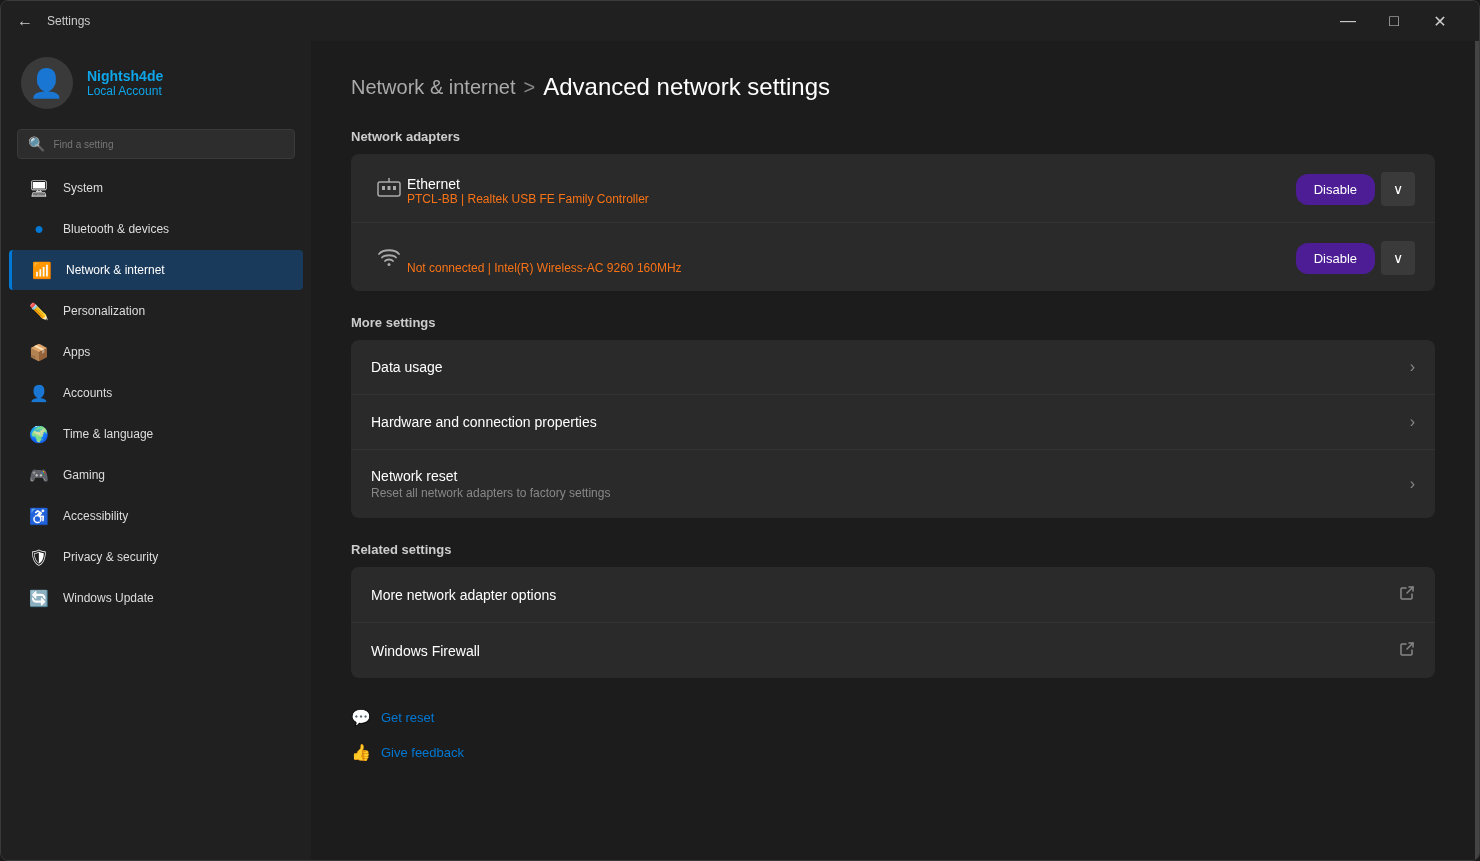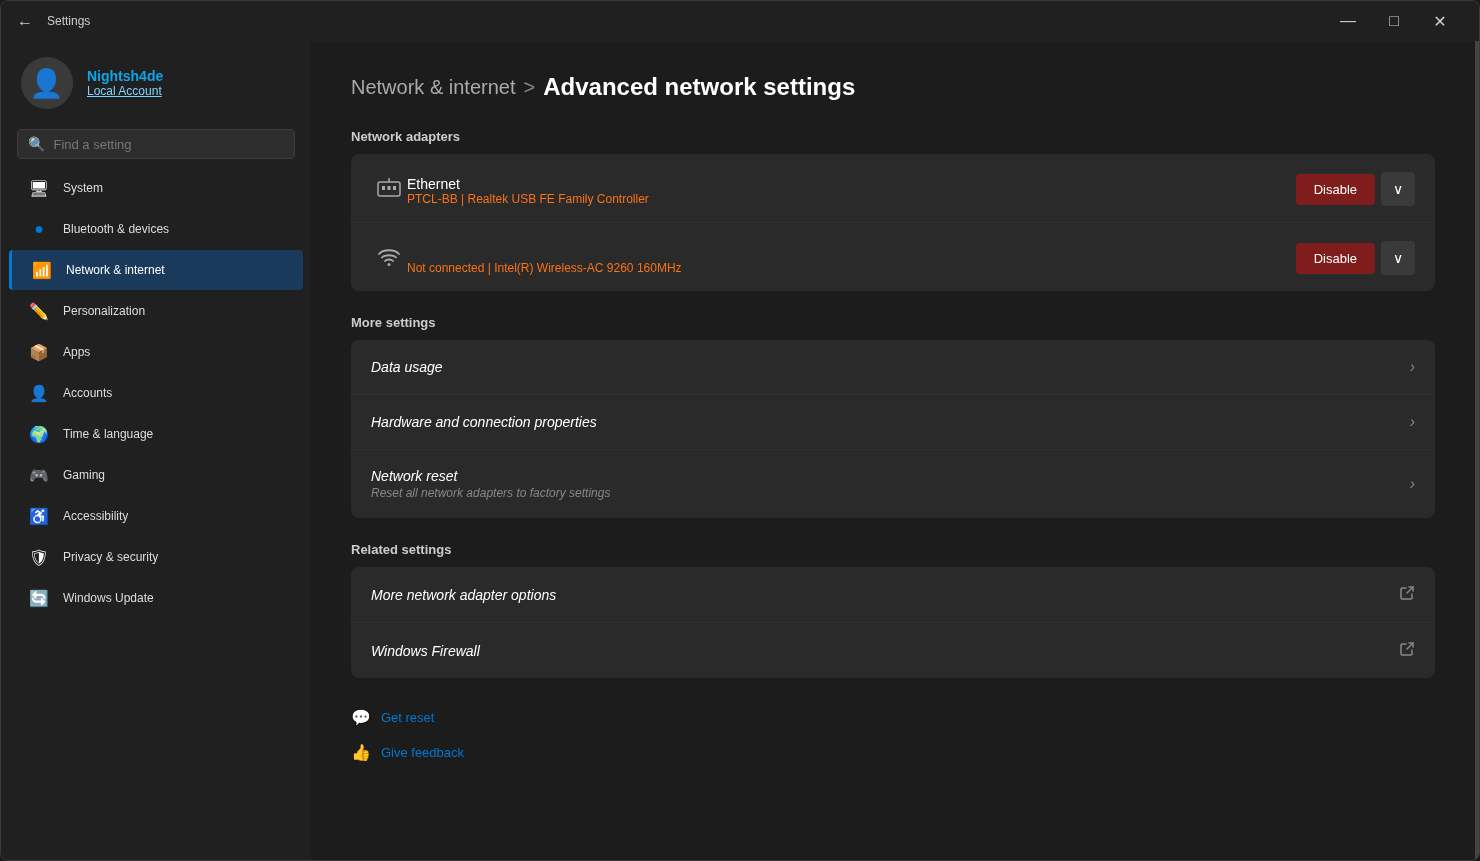--- a/index.html
+++ b/index.html
@@ -89,39 +89,38 @@
       font-size: 28px;
       color: #aaaaaa;
     }
     .user-info .username {
       font-size: 14px;
       font-weight: 600;
       color: #0ea5e9;
     }
     .user-info .account-type {
       font-size: 12px;
-      color: #7dd3fc;
-      text-decoration: underline;
+      color: #0ea5e9;
     }
     .search-box {
       margin: 4px 16px 8px 16px;
       display: flex;
       align-items: center;
       background: #2d2d2d;
       border-radius: 4px;
       padding: 6px 10px;
       gap: 8px;
       border: 1px solid #3a3a3a;
     }
     .search-box input {
       background: transparent;
       border: none;
       outline: none;
       color: #cccccc;
-      font-size: 13px;
+      font-size: 10px;
       flex: 1;
     }
     .search-box input::placeholder { color: #777; }
     .search-icon { color: #aaaaaa; font-size: 14px; }
     .nav-items { flex: 1; }
     .nav-item {
       display: flex;
       align-items: center;
       padding: 10px 20px;
       gap: 14px;
@@ -160,21 +159,21 @@
       margin-bottom: 28px;
     }
     .breadcrumb-parent {
       font-size: 20px;
       color: #aaaaaa;
       cursor: pointer;
     }
     .breadcrumb-separator { font-size: 20px; color: #888; }
     .breadcrumb-current {
       font-size: 24px;
-      font-weight: 700;
+      font-weight: 400;
       color: #ffffff;
     }
     .section-title {
       font-size: 13px;
       font-weight: 600;
       color: #cccccc;
       margin-bottom: 10px;
       margin-top: 8px;
     }
     
@@ -211,23 +210,23 @@
     .adapter-desc {
       font-size: 12px;
       color: #f97316;
     }
     .adapter-actions {
       display: flex;
       align-items: center;
       gap: 6px;
     }
     .disable-btn {
-      background: #7f1d1d;
+      background: #4c1d95;
       border: none;
-      border-radius: 4px;
+      border-radius: 12px;
       color: #ffffff;
       padding: 8px 18px;
       font-size: 13px;
       cursor: pointer;
     }
     .chevron-btn {
       background: #3a3a3a;
       border: none;
       border-radius: 4px;
       color: #ffffff;
@@ -239,21 +238,20 @@
       align-items: center;
       justify-content: center;
     }
     .setting-item {
       display: flex;
       align-items: center;
       padding: 18px 20px;
       gap: 32px;
       border-bottom: 1px solid #333;
       cursor: pointer;
-      font-style: italic;
     }
     .setting-item:last-child { border-bottom: none; }
     .setting-text { flex: 1; }
     .setting-name {
       font-size: 14px;
       color: #ffffff;
     }
     .setting-desc {
       font-size: 12px;
       color: #888888;

